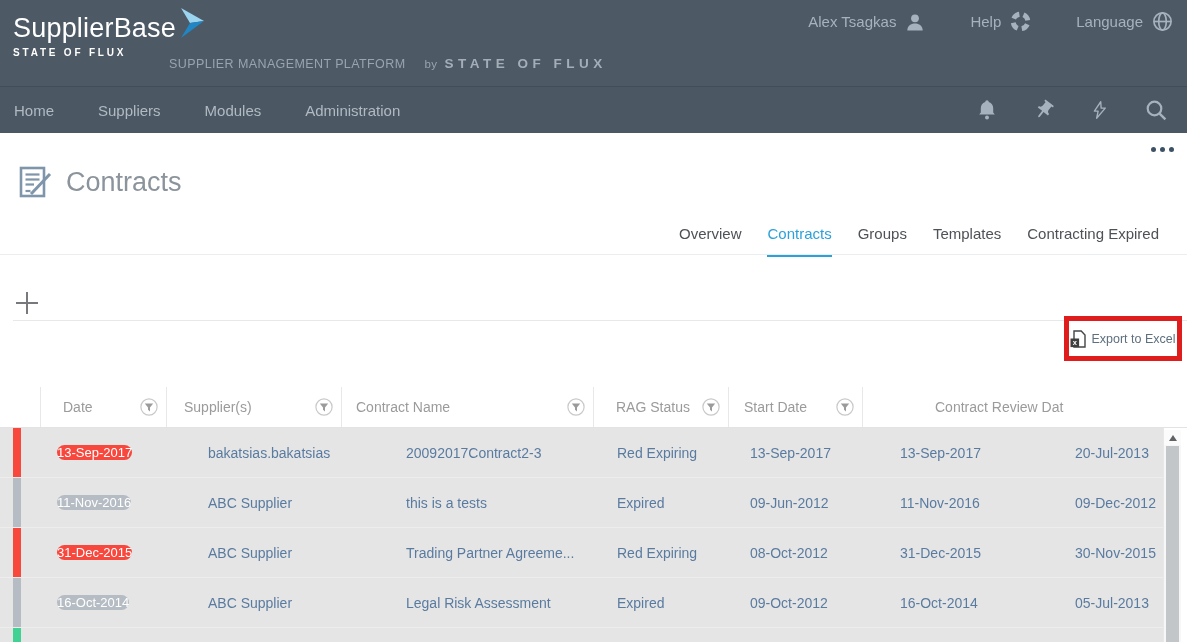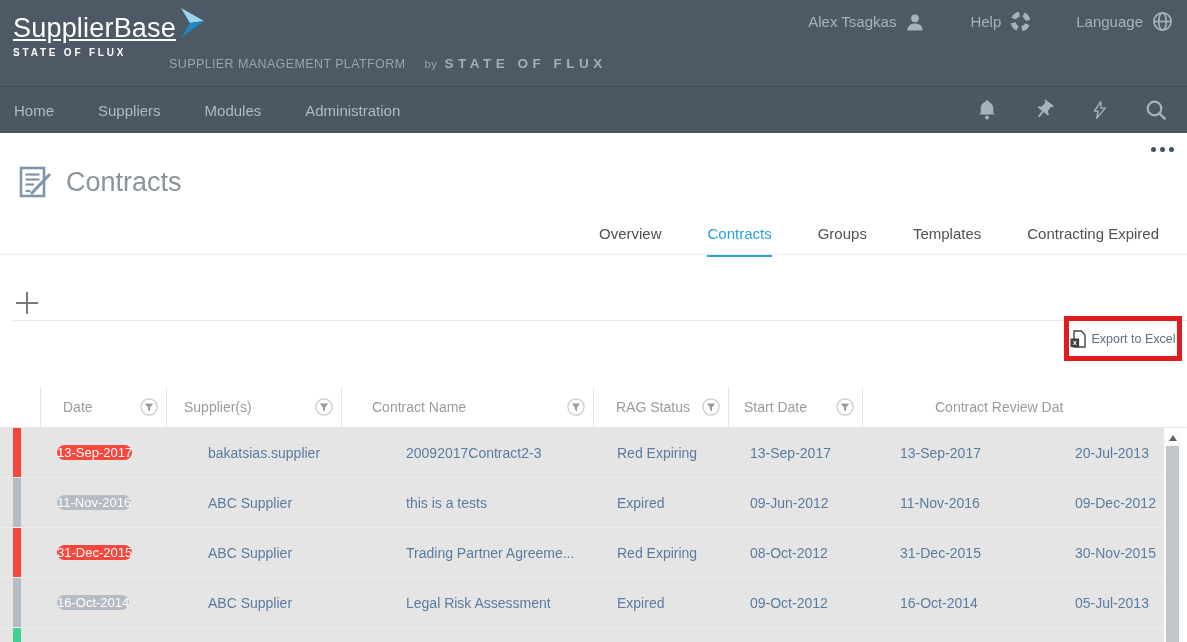--- a/index.html
+++ b/index.html
@@ -3,21 +3,21 @@
 <meta charset="utf-8">
 <style>
   * { margin:0; padding:0; box-sizing:border-box; }
   html,body { width:1187px; height:642px; overflow:hidden; background:#fff;
               font-family:"Liberation Sans","DejaVu Sans",sans-serif; }
 
   
   .topbar { position:relative; height:86px; background:#4d5965; }
   .logo { position:absolute; left:13px; top:13px; }
   .logo-row { display:flex; align-items:flex-start; }
-  .logo-title { color:#fff; font-size:27px; letter-spacing:.2px;text-decoration:underline; }
+  .logo-title { color:#fff; font-size:27px; letter-spacing:.2px; }
   .logo-arrow { margin-left:2px; margin-top:-5px; }
   .logo-sub { margin-top:3px; color:#fff; font-size:10px; font-weight:bold; letter-spacing:2.8px; }
   .tagline { position:absolute; left:169px; bottom:15px; color:#99a4b0; font-size:12.5px; letter-spacing:.4px; display:flex; align-items:baseline; gap:7px; }
   .tagline .by { font-size:11.5px;margin-left:12px; }
   .tagline .brand { font-size:13.5px; font-weight:bold; letter-spacing:4.5px; color:#a3aeb9; }
   .top-right { position:absolute; right:14px; top:11px; display:flex; align-items:center; gap:45px; color:#a6b2bd; font-size:15px; }
   .top-link { display:flex; align-items:center; gap:9px; cursor:pointer; }
 
   
   .navbar { position:relative; height:47px; background:#4b5763; border-top:1px solid #414d59; display:flex; align-items:center; padding:0 14px; }
@@ -26,40 +26,40 @@
   .nav-icons { margin-left:auto; display:flex; align-items:center; gap:36px; padding-right:6px; }
   .nav-icons svg { display:block; cursor:pointer; }
 
   
   .main { position:relative; height:509px; background:#fff; }
   .dots { position:absolute; top:14px; right:13px; display:flex; gap:4px; cursor:pointer; }
   .dots i { width:5px; height:5px; border-radius:50%; background:#3d5166; }
   .title-row { position:absolute; left:18px; top:33px; display:flex; align-items:center; gap:14px; }
   .page-title { color:#8b949c; font-size:27px; font-weight:normal; }
 
-  .tabs { position:absolute; top:92px; right:28px; display:flex; gap:46px;margin-left:16px; }
+  .tabs { position:absolute; top:92px; right:28px; display:flex; gap:26px;margin-left:16px; }
   .tab { font-size:15px; color:#4e5257; padding-bottom:12px; border-bottom:3px solid transparent; cursor:pointer; white-space:nowrap; }
   .tab.state-true { color:#2ba1da; border-bottom-color:#2ba1da; }
   .tabs-line { position:absolute; top:121px; left:0; right:0; border-top:1px solid #eaeef1; }
 
   .add-btn { position:absolute; left:15px; top:158px; width:26px; height:26px; cursor:pointer; }
   .toolbar-line { position:absolute; top:187px; left:13px; right:0; border-top:1px solid #e6e9eb; }
   .export-box { position:absolute; top:183px; right:5px; width:118px; height:45px; border:5px solid #e01d1d; background:#fff; display:flex; align-items:center; justify-content:center; }
   .export-btn { display:flex; align-items:center; gap:5px; font-size:12.5px; color:#5e6f7e; cursor:pointer; white-space:nowrap; background:none; border:none; font-family:inherit; }
 
   
   .grid { position:absolute; top:254px; left:0; right:0; height:255px; }
   .grid-head { display:flex; height:41px; border-bottom:1px solid #e3e3e3; }
   .gh { display:flex; align-items:center; border-left:1px solid #e8e8e8; color:#9b9b9b; font-size:14px; padding-right:8px; white-space:nowrap; overflow:hidden; }
   .gh .flt { margin-left:auto; cursor:pointer; flex:none; }
   .c-spacer { width:40px; border-left:none; }
   .c-date { width:126px; } .c-sup { width:175px; } .c-con { width:252px; }
   .c-rag { width:135px; } .c-start { width:134px; } .c-end { width:133px; }
   .c-rev { flex:1; border-right:none; }
-  .gh.c-date{padding-left:22px} .gh.c-sup{padding-left:17px} .gh.c-con{padding-left:30px}
+  .gh.c-date{padding-left:22px} .gh.c-sup{padding-left:17px} .gh.c-con{padding-left:14px}
   .gh.c-rag{padding-left:22px} .gh.c-start{padding-left:15px} .gh.c-end{padding-left:13px}
   .gh.c-rev{padding-left:72px}
 
   .grid-body { width:1164px; border-right:1px solid #e8e8e8; }
   .g-row { position:relative; display:flex; align-items:center; height:50px; border-bottom:1px solid #ededed; background:#e5e5e5; cursor:pointer; }
   .g-row.partial { height:14px; border-bottom:none; }
   .rag-bar { position:absolute; left:13px; top:0; bottom:0; width:8px; }
   .rag-red .rag-bar { background:#f8473d; }
   .rag-gray .rag-bar { background:#b5bcc3; }
   .rag-green .rag-bar { background:#41d193; }
@@ -234,21 +234,21 @@
           <span>Contract Review Dat</span>
         </div>
     </div>
 
     <div class="grid-body">
 
       <div class="g-row rag-red">
         <span class="rag-bar"></span>
         <div class="gc c-spacer"></div>
         <div class="gc c-date"><span class="pill">13-Sep-2017</span></div>
-        <div class="gc c-sup">bakatsias.supplier</div>
+        <div class="gc c-sup">bakatsias.bakatsias</div>
         <div class="gc c-con">20092017Contract2-3</div>
         <div class="gc c-rag">Red Expiring</div>
         <div class="gc c-start">13-Sep-2017</div>
         <div class="gc c-end">13-Sep-2017</div>
         <div class="gc c-rev">20-Jul-2013</div>
       </div>
 
       <div class="g-row rag-gray">
         <span class="rag-bar"></span>
         <div class="gc c-spacer"></div>

